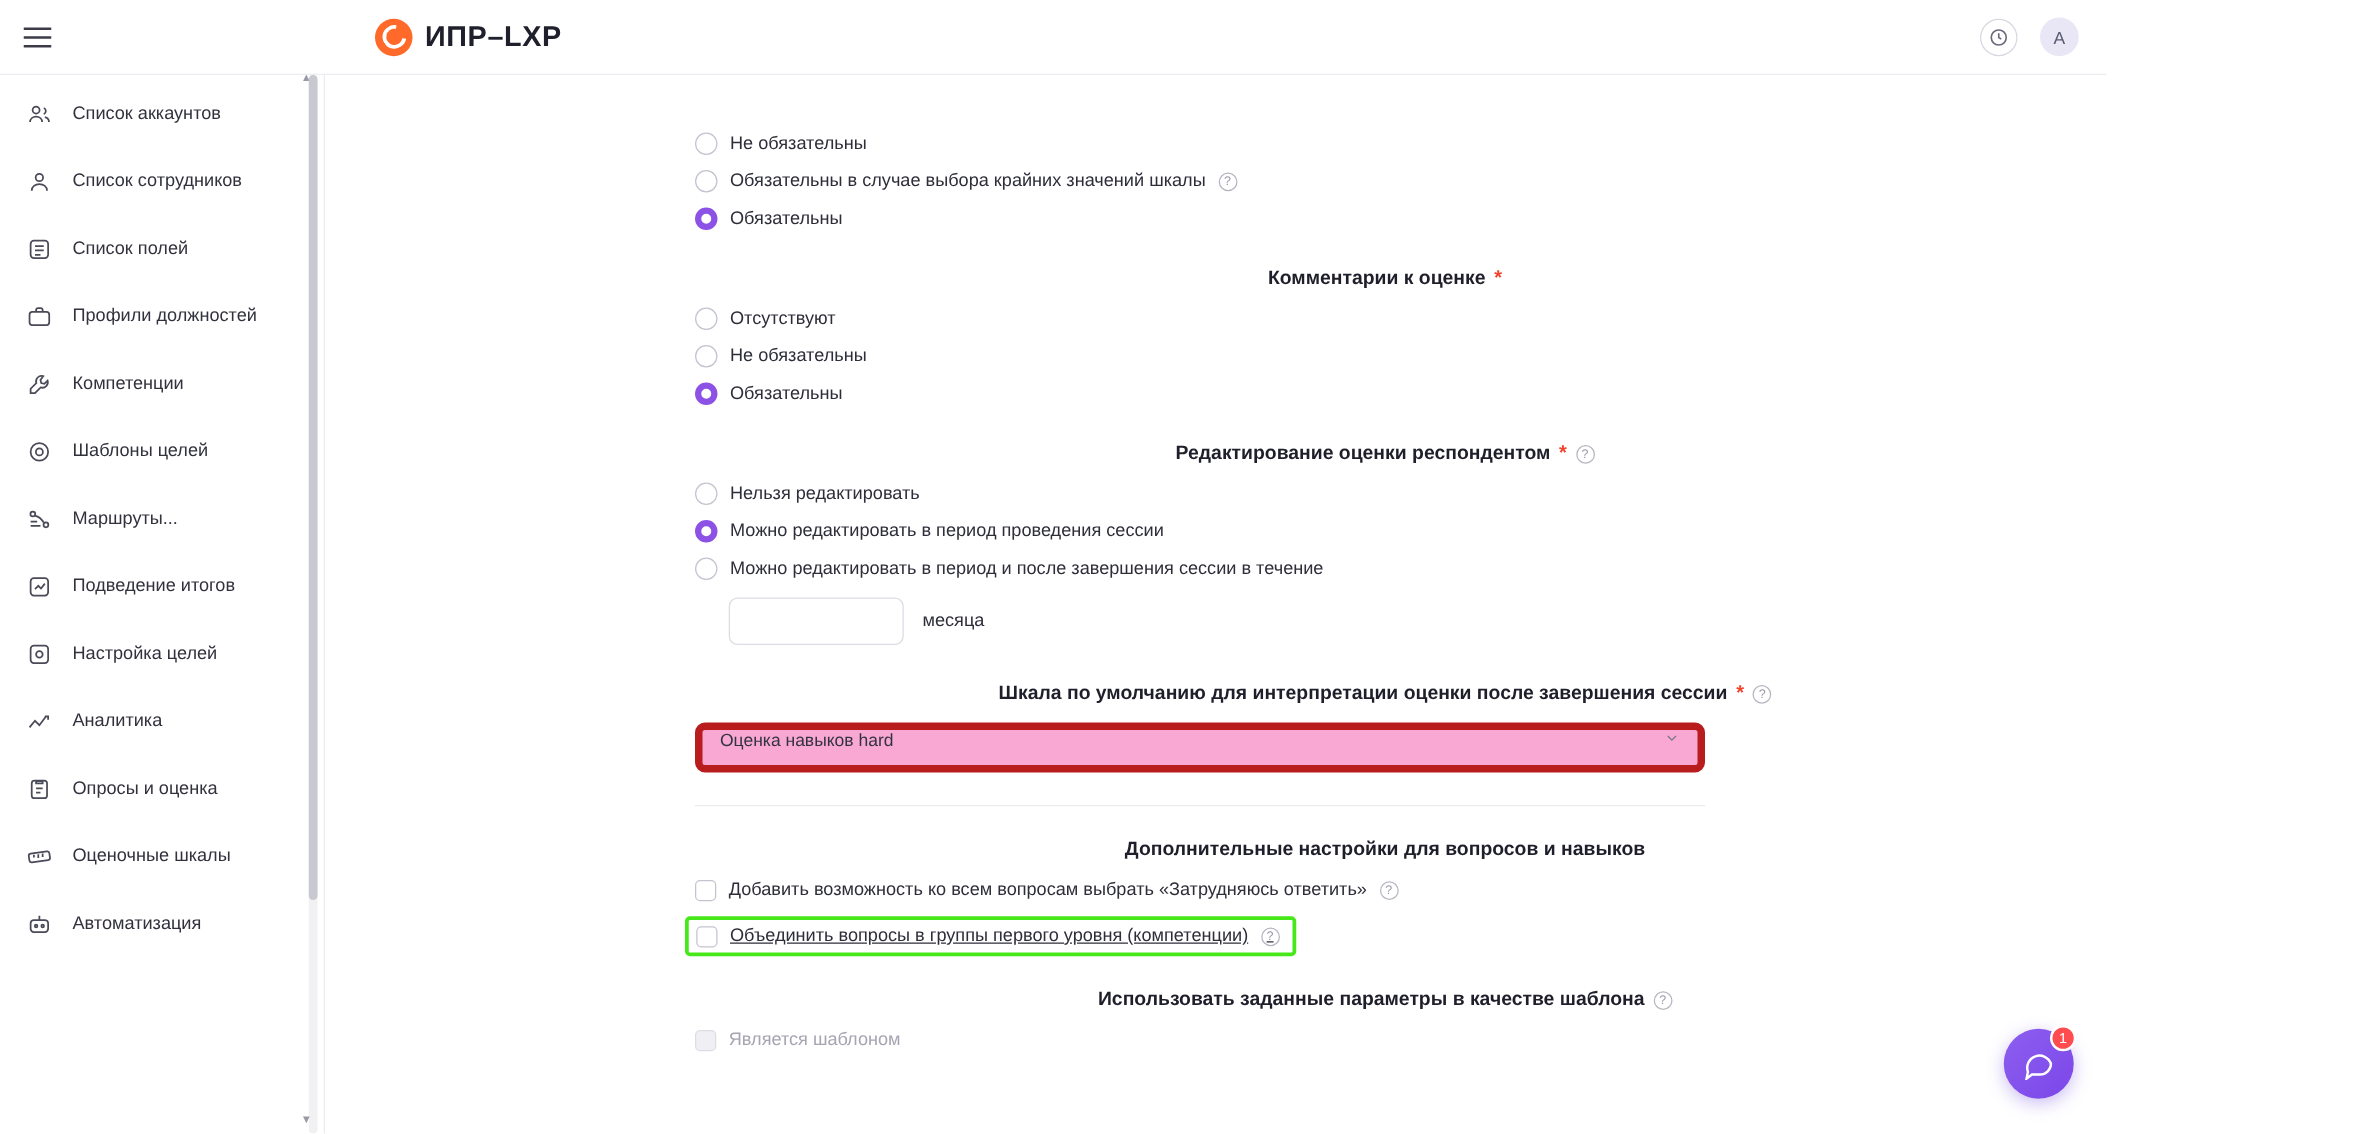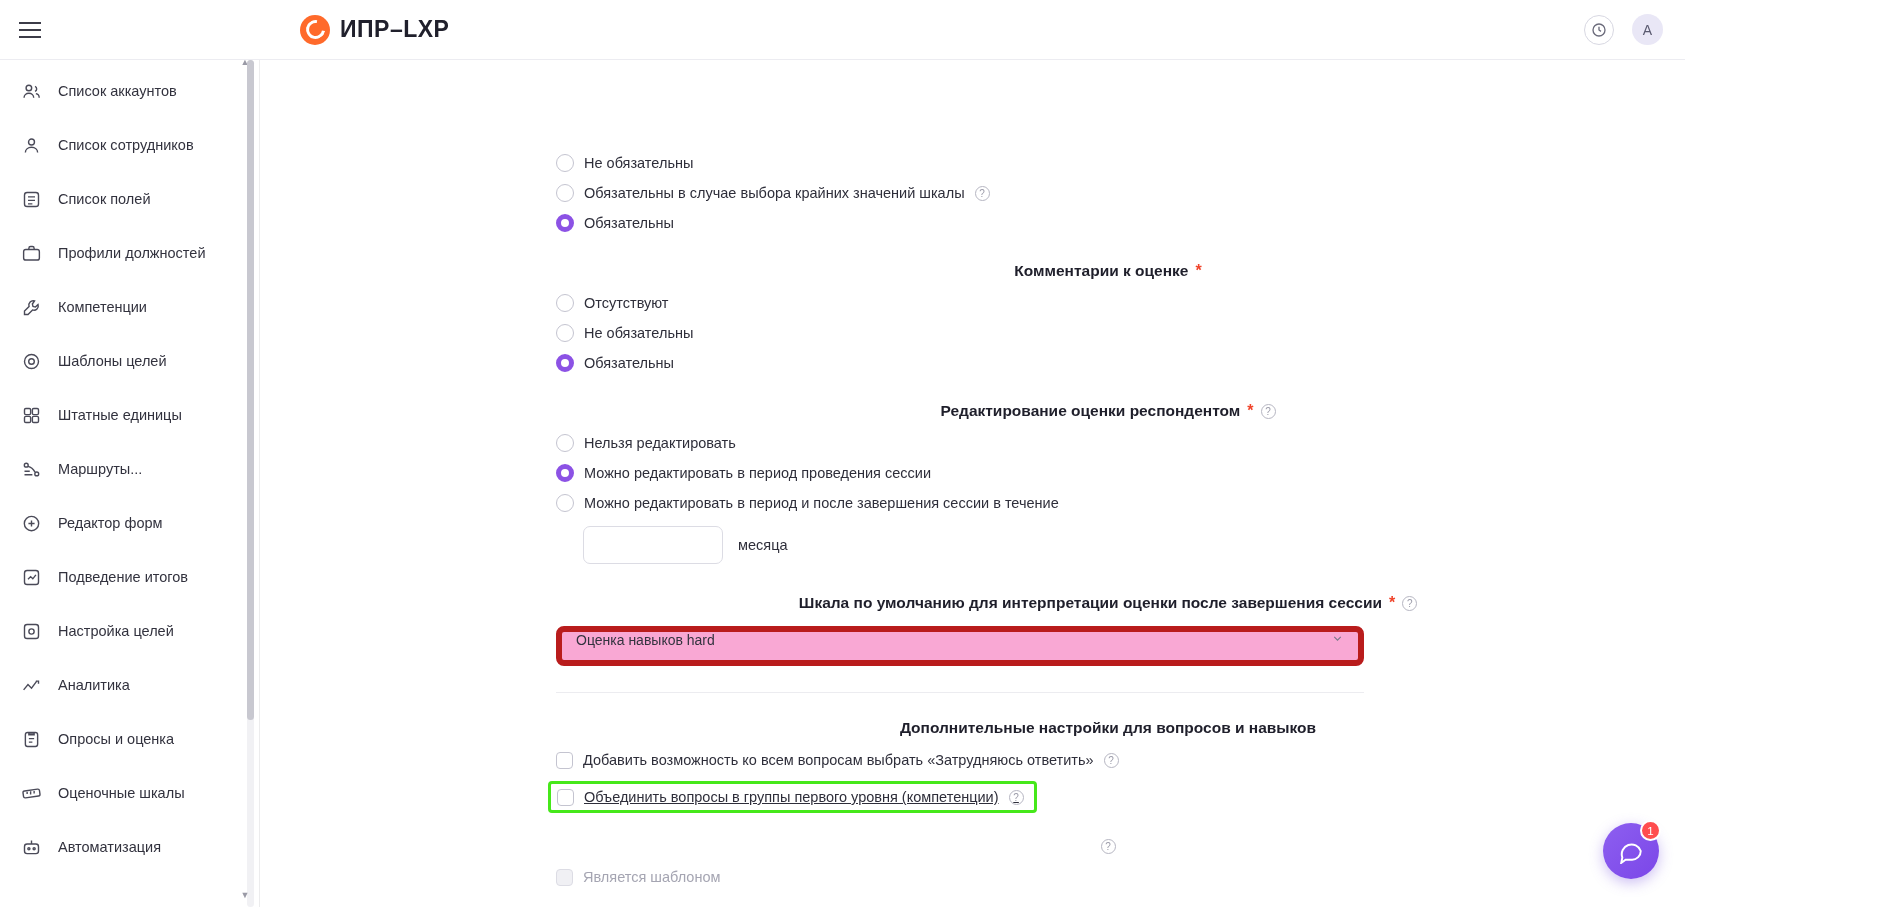--- a/index.html
+++ b/index.html
@@ -171,21 +171,20 @@
   .main {
     flex: 1;
     overflow: hidden;
     background: #ffffff;
     padding: 46px 0 0 0;
     position: relative;
   }
   .content {
     padding-left: 296px;
     max-width: 1400px;
-    margin-top: 48px;
   }
 
   .radio-row, .check-row {
     display: flex;
     align-items: center;
     gap: 10px;
     margin: 0 0 12px 0;
     font-size: 14.5px;
     color: #2e2e3a;
   }
@@ -402,53 +401,33 @@
       <div class="nav-item">
         <span class="nav-icon">
           <svg width="21" height="21" viewBox="0 0 24 24" fill="none" stroke="currentColor" stroke-width="1.6">
             <circle cx="12" cy="12" r="8"></circle>
               <circle cx="12" cy="12" r="3.2"></circle>
           </svg>
         </span>
         <span>Шаблоны целей</span>
       </div>
 
-      <div class="nav-item">
-        <span class="nav-icon">
-          <svg width="21" height="21" viewBox="0 0 24 24" fill="none" stroke="currentColor" stroke-width="1.6">
-            <rect x="4" y="4" width="7" height="7" rx="1.5"></rect>
-              <rect x="13" y="4" width="7" height="7" rx="1.5"></rect>
-            <rect x="4" y="13" width="7" height="7" rx="1.5"></rect>
-              <rect x="13" y="13" width="7" height="7" rx="1.5"></rect>
-          </svg>
-        </span>
-        <span>Штатные единицы</span>
-      </div>
 
       <div class="nav-item">
         <span class="nav-icon">
           <svg width="21" height="21" viewBox="0 0 24 24" fill="none" stroke="currentColor" stroke-width="1.6">
             <circle cx="6" cy="7" r="2.2"></circle>
               <circle cx="18" cy="17" r="2.2"></circle>
               <path d="M8 8.5c4 1 6 3 8 6.5"></path>
               <path d="M4 14h6M4 18h9"></path>
           </svg>
         </span>
         <span>Маршруты...</span>
       </div>
 
-      <div class="nav-item">
-        <span class="nav-icon">
-          <svg width="21" height="21" viewBox="0 0 24 24" fill="none" stroke="currentColor" stroke-width="1.6">
-            <circle cx="12" cy="12" r="8.2"></circle>
-              <path d="M8.5 12h7M12 8.5v7"></path>
-          </svg>
-        </span>
-        <span>Редактор форм</span>
-      </div>
 
       <div class="nav-item">
         <span class="nav-icon">
           <svg width="21" height="21" viewBox="0 0 24 24" fill="none" stroke="currentColor" stroke-width="1.6">
             <rect x="4" y="4" width="16" height="16" rx="3"></rect>
               <path d="M8 14l3-3 2.5 2.5L17 9"></path>
           </svg>
         </span>
         <span>Подведение итогов</span>
       </div>
@@ -607,20 +586,21 @@
             <span class="highlight">
               <span class="checkbox"></span>
               <span class="lbl">Объединить вопросы в группы первого уровня (компетенции)</span>
               <span class="help">?</span>
             </span>
           </div>
         </div>
 
         <div>
           <div class="section-title tight">
+            <span>Использовать заданные параметры в качестве шаблона</span>
             <span class="help">?</span>
           </div>
           <div class="check-row">
             <span class="checkbox disabled"></span>
             <span class="lbl muted">Является шаблоном</span>
           </div>
         </div>
 
       </div>
 

